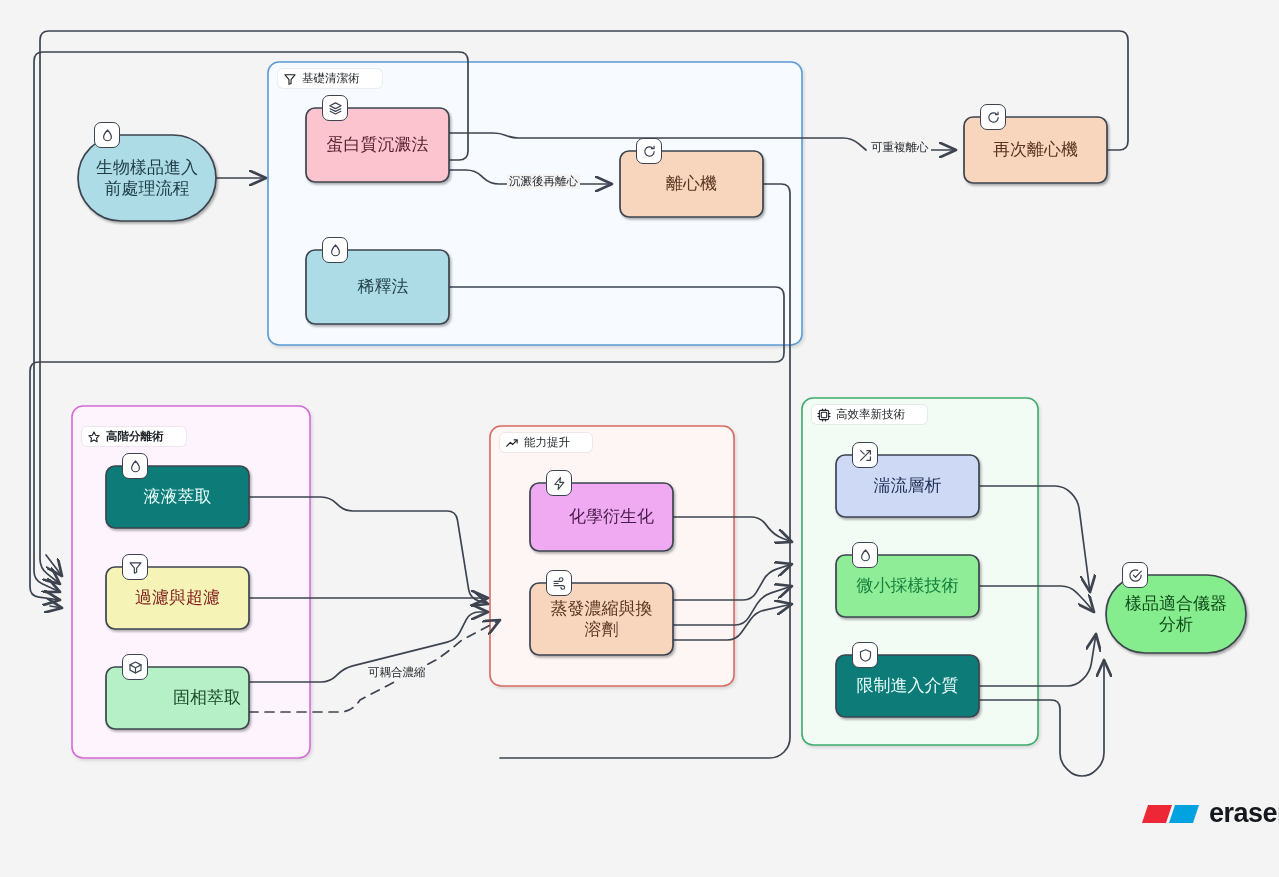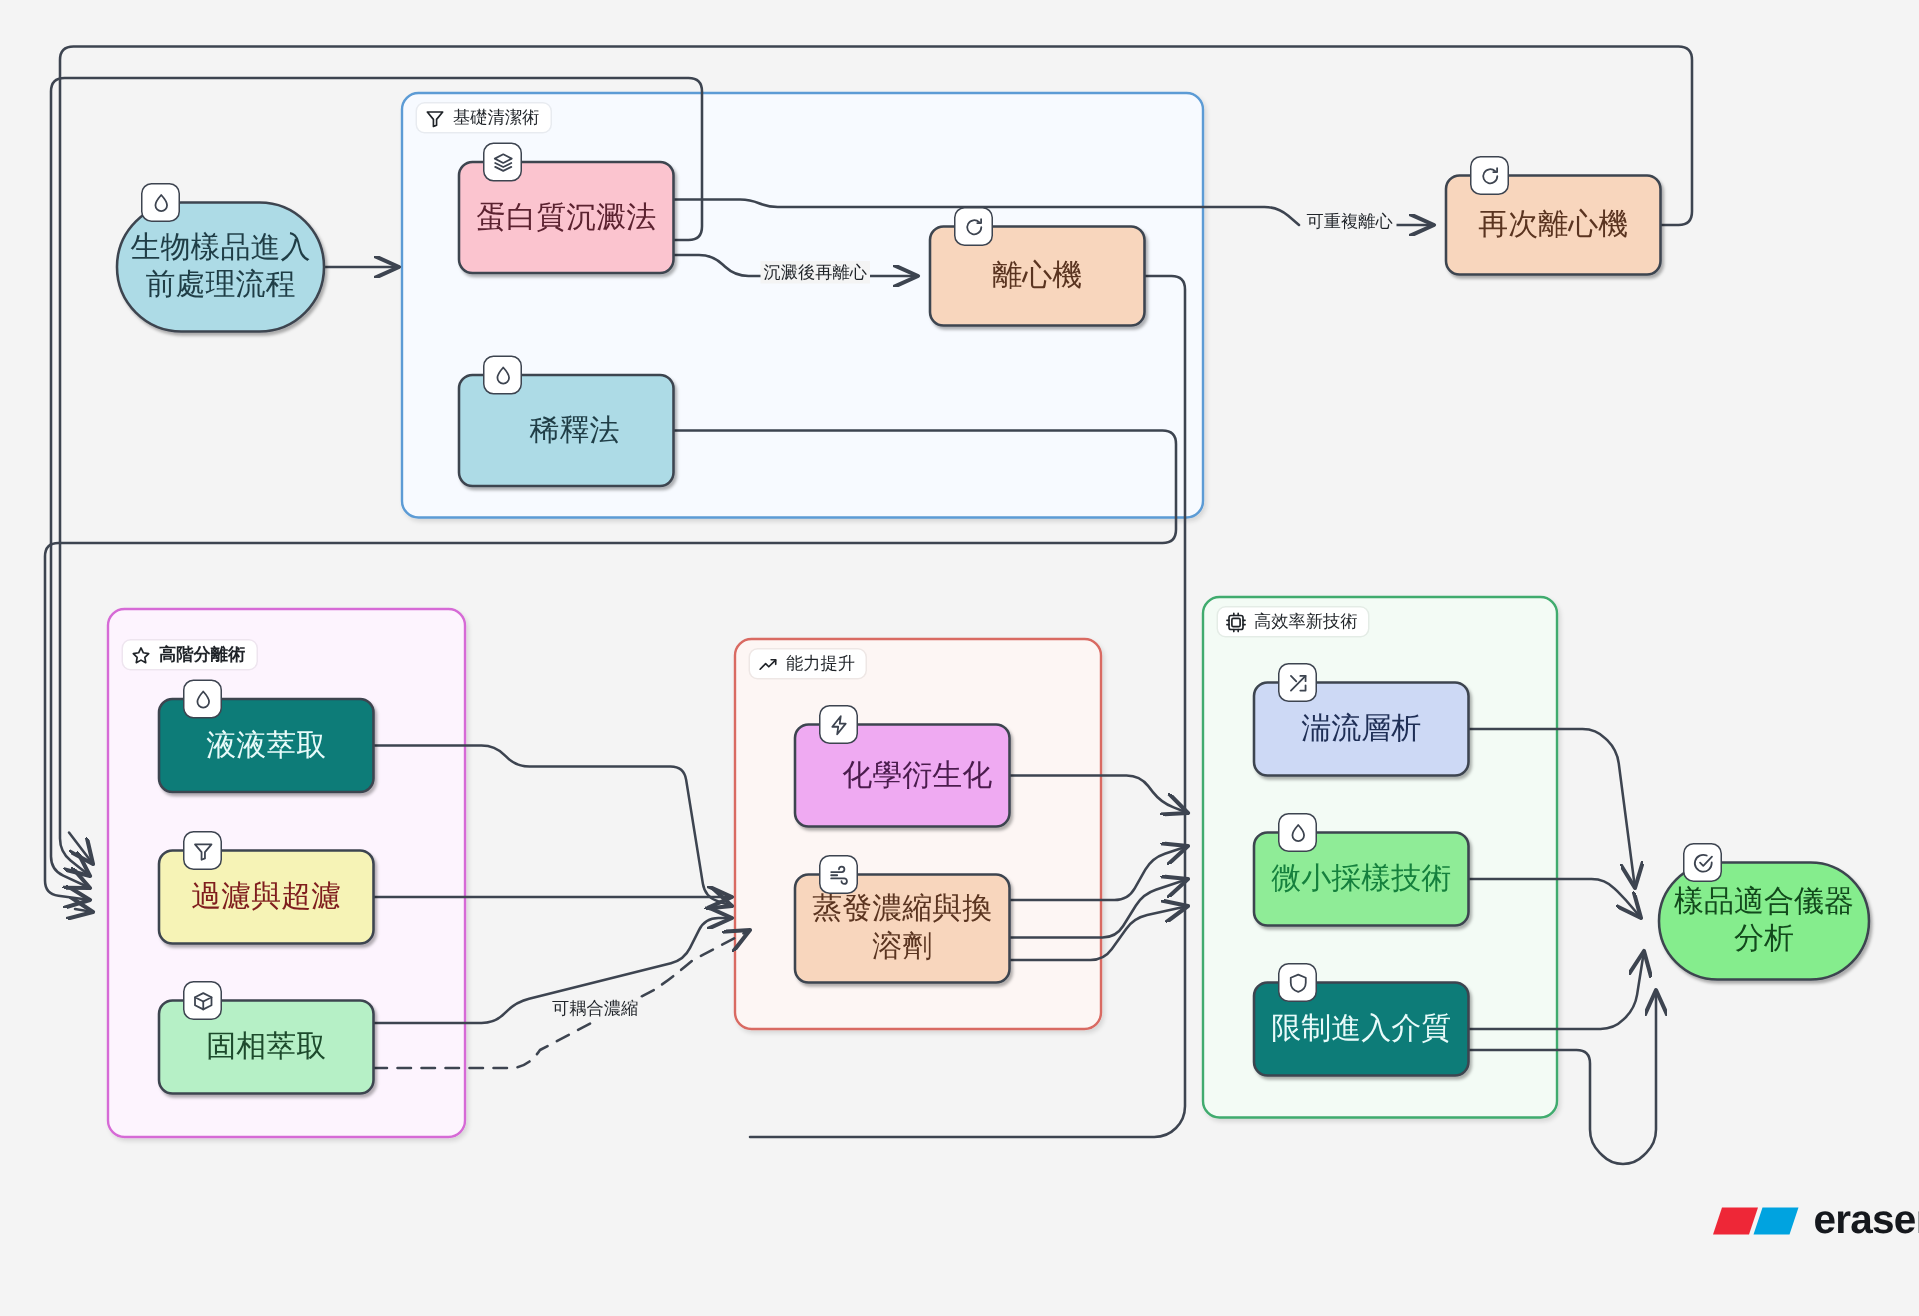--- a/index.html
+++ b/index.html
@@ -1,28 +1,28 @@
 <!DOCTYPE html>
 <html><head>
 <meta charset="utf-8">
 <style>
   html,body{margin:0;padding:0;background:#f4f4f4;}
   body{width:1279px;height:877px;position:relative;overflow:hidden;
        font-family:"Liberation Sans","DejaVu Sans",sans-serif;}
   #canvas{position:absolute;inset:0;width:1279px;height:877px;}
   .grp-label{
     position:absolute;display:flex;align-items:center;gap:5px;
-    background:#ffffff;border-radius:5px;padding:2px 7px 2px 5px;
+    background:#ffffff;border-radius:5px;padding:2px 22px 2px 5px;
     font-size:11.5px;color:#1f2328;white-space:nowrap;
     box-shadow:0 0 0 1px rgba(0,0,0,.06);
   }
   .grp-label svg{display:block}
   .node{
     position:absolute;display:flex;align-items:center;justify-content:center;
-    text-align:center;line-height:1.25;font-size:20px;
+    text-align:center;line-height:1.25;font-size:17px;
     box-sizing:border-box;
   }
   .node .lbl{padding:0 8px;}
   .badge{
     position:absolute;width:26px;height:26px;border-radius:7px;background:#fff;
     border:1.6px solid #3d4450;display:flex;align-items:center;justify-content:center;
     box-sizing:border-box;
   }
   .badge svg{display:block}
   .elabel{
@@ -177,21 +177,21 @@
       </svg>
     </div>
     <div class="node" style="left: 106px; top: 567px; width: 143px; height: 62px; color: #7f1d1d;">
       <span class="lbl">過濾與超濾</span>
     </div>
     <div class="badge" style="left: 122px; top: 554px;">
       <svg width="15" height="15" viewBox="0 0 24 24" fill="none" stroke="#3d4450" stroke-width="1.9" stroke-linecap="round" stroke-linejoin="round">
         <path d="M3.2 4.6h17.6l-7 8.4v6.6l-3.6 1.5v-8.1Z"></path>
       </svg>
     </div>
-    <div class="node" style="left: 106px; top: 667px; width: 143px; height: 62px; color: rgb(29, 74, 44);">
+    <div class="node" style="left: 106px; top: 667px; width: 143px; height: 62px; color: rgb(29, 74, 44); justify-content: flex-end;">
       <span class="lbl">固相萃取</span>
     </div>
     <div class="badge" style="left: 122px; top: 654px;">
       <svg width="15" height="15" viewBox="0 0 24 24" fill="none" stroke="#3d4450" stroke-width="1.9" stroke-linecap="round" stroke-linejoin="round">
         <path d="M20.8 7.8 12 12.3 3.2 7.8 12 3.3Z"></path>
         <path d="M3.2 7.8v8.4L12 20.7l8.8-4.5V7.8"></path>
         <path d="M12 12.3v8.4"></path>
       </svg>
     </div>
     <div class="node" style="left: 530px; top: 483px; width: 143px; height: 68px; color: rgb(74, 28, 77); margin-left: 10px;">

